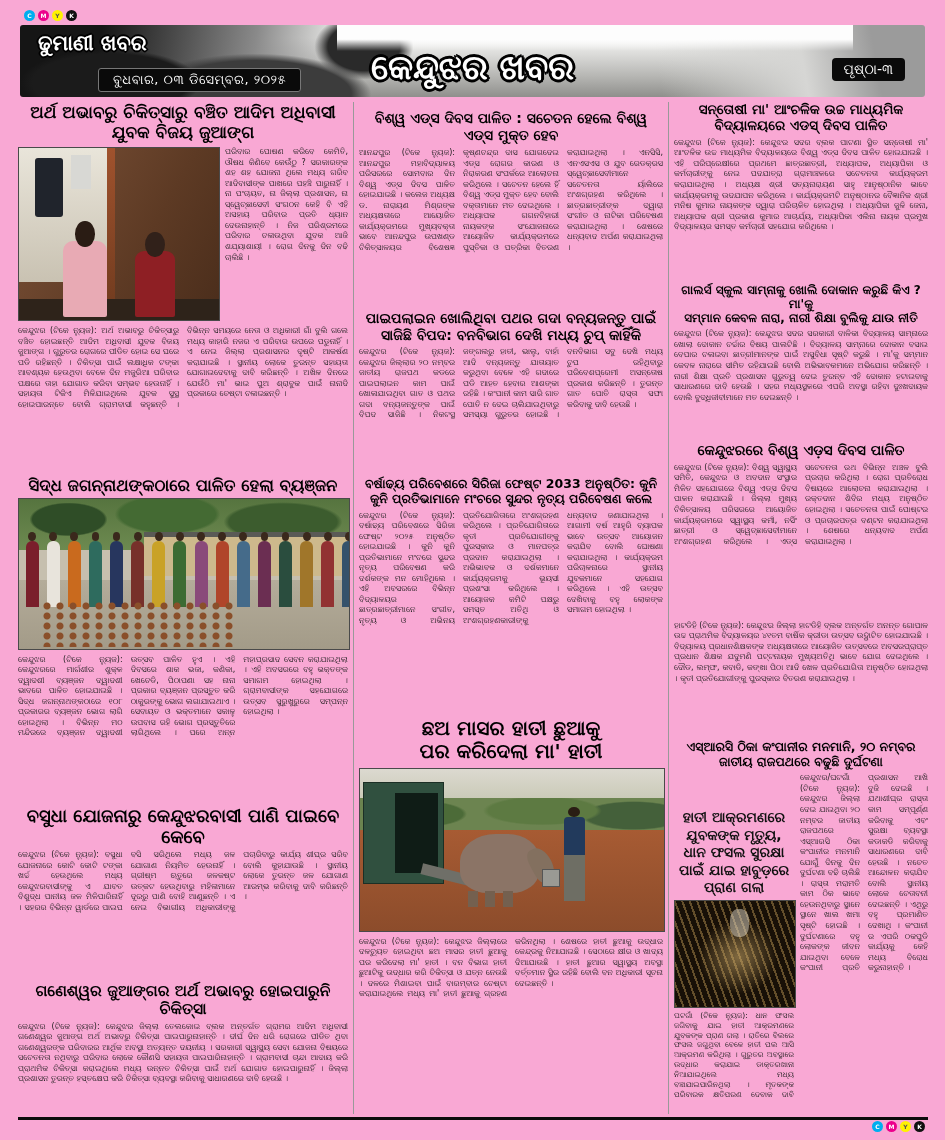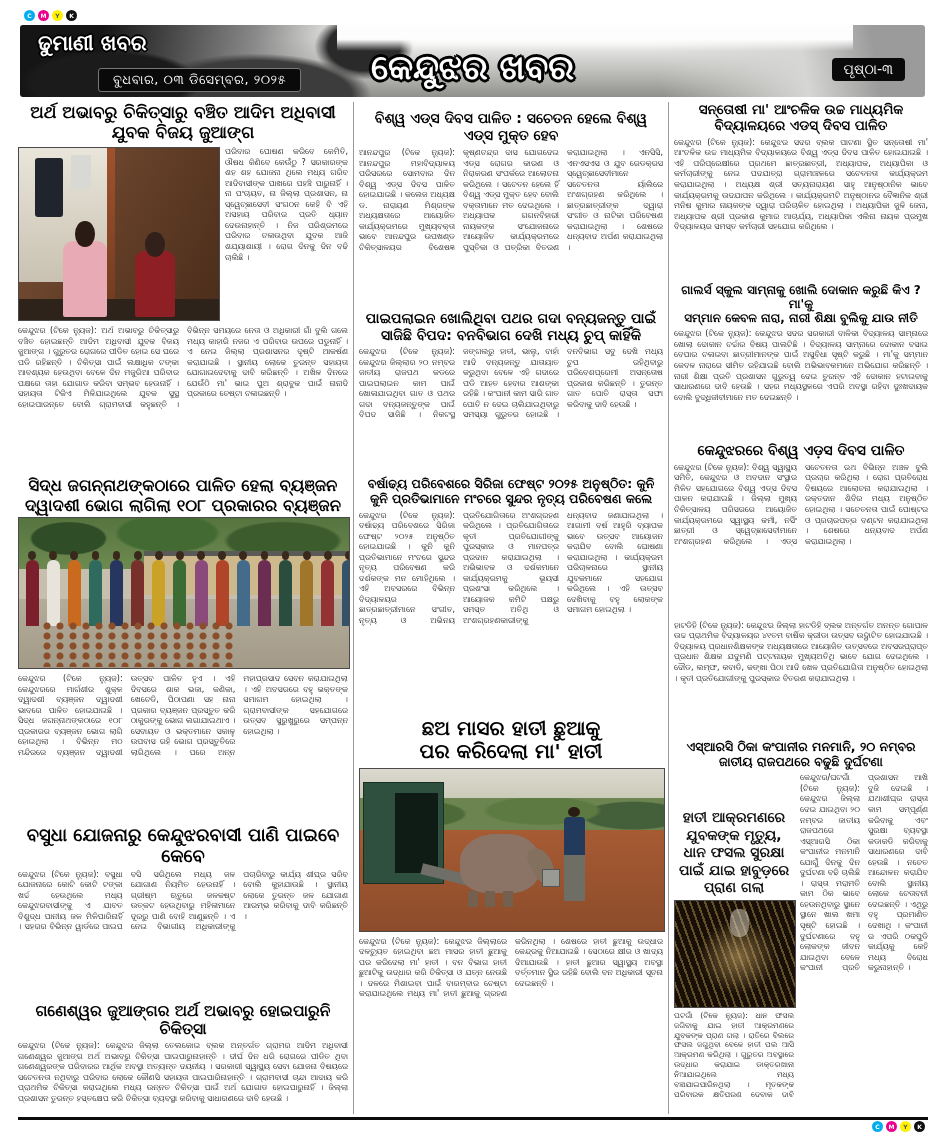--- a/index.html
+++ b/index.html
@@ -1,16 +1,16 @@
 <!DOCTYPE html>
 <html lang="or"><head>
 <meta charset="utf-8">
 <style>
   html,body{margin:0;padding:0;background:#ddd;}
-  .page{position:relative;width:945px;height:1140px;background:#ffffff;margin:0 auto;
+  .page{position:relative;width:945px;height:1140px;background:#f9a8d4;margin:0 auto;
         font-family:"DejaVu Sans","Liberation Sans",sans-serif;color:#111;overflow:hidden;}
   
   .cmyk{position:absolute;display:flex;gap:3px;}
   .cmyk-top{top:10px;left:24px;}
   .cmyk-bottom{bottom:8px;right:20px;}
   .dot{width:11px;height:11px;border-radius:50%;font-size:6px;line-height:11px;text-align:center;
        color:#fff;font-weight:bold;}
   .dot-c{background:#00AEEF;} .dot-m{background:#EC008C;} .dot-y{background:#FFF200;color:#555;}
   .dot-k{background:#111;}
   
@@ -133,21 +133,20 @@
             <div class="a1-kid-red"></div>
           </div>
           <div class="body" style="flex:1;">ପରିବାର ପୋଷଣ କରିବେ କେମିତି, ଔଷଧ କିଣିବେ କେଉଁଠୁ ? ସରକାରଙ୍କ ଶହ ଶହ ଯୋଜନା ଥିଲେ ମଧ୍ୟ ଗରିବ ଆଦିବାସୀଙ୍କ ପାଖରେ ପହଞ୍ଚି ପାରୁନାହିଁ । ନା ପଂଚାୟତ, ନା ଜିଲ୍ଲା ପ୍ରଶାସନ, ନା ସ୍ୱେଚ୍ଛାସେବୀ ସଂଗଠନ କେହି ବି ଏହି ଅସହାୟ ପରିବାର ପ୍ରତି ଧ୍ୟାନ ଦେଉନାହାନ୍ତି । ନିଜ ପରିଶ୍ରମରେ ପରିବାର ଚଳାଉଥିବା ଯୁବକ ଆଜି ଶଯ୍ୟାଶାୟୀ । ରୋଗ ଦିନକୁ ଦିନ ବଢି ଚାଲିଛି ।</div>
         </div>
         <div class="body c2" style="height:142px;margin-top:5px;">କେନ୍ଦୁଝର (ଟିକେ ନ୍ୟୁଜ): ଅର୍ଥ ଅଭାବରୁ ଚିକିତ୍ସାରୁ ବଞ୍ଚିତ ହୋଇଛନ୍ତି ଆଦିମ ଅଧିବାସୀ ଯୁବକ ବିଜୟ ଜୁଆଙ୍ଗ । ଗୁରୁତର ରୋଗରେ ପୀଡିତ ହୋଇ ସେ ଘରେ ପଡି ରହିଛନ୍ତି । ଚିକିତ୍ସା ପାଇଁ ଲକ୍ଷାଧିକ ଟଙ୍କା ଆବଶ୍ୟକ ହେଉଥିବା ବେଳେ ଦିନ ମଜୁରିଆ ପରିବାର ପକ୍ଷରେ ତାହା ଯୋଗାଡ କରିବା ସମ୍ଭବ ହେଉନାହିଁ । ସହାୟତା ଟିକିଏ ମିଳିଯାଇଥିଲେ ଯୁବକ ସୁସ୍ଥ ହୋଇପାରନ୍ତେ ବୋଲି ଗ୍ରାମବାସୀ କହୁଛନ୍ତି । ବିଭିନ୍ନ ସମୟରେ ନେତା ଓ ଅଧିକାରୀ ଗାଁ ବୁଲି ଗଲେ ମଧ୍ୟ କାହାରି ନଜର ଏ ପରିବାର ଉପରେ ପଡୁନାହିଁ । ଏ ନେଇ ଜିଲ୍ଲା ପ୍ରଶାସନର ଦୃଷ୍ଟି ଆକର୍ଷଣ କରାଯାଇଛି । ସ୍ଥାନୀୟ ଲୋକେ ତୁରନ୍ତ ସହାୟତା ଯୋଗାଇଦେବାକୁ ଦାବି କରିଛନ୍ତି । ଅଖିଳ ଦିନରେ ଯେଉଁଠି ମା' ଭାଇ ପୁଅ ଶ୍ରାବୁକ ପାଇଁ ନାନାଦି ପ୍ରକାରେ ଚେଷ୍ଟା ଚଳାଇଛନ୍ତି ।</div>
       </div>
 
       <div>
         <div class="hl" style="font-size:16.5px;margin:8px 0 2px;">
           <div>ସିଦ୍ଧ ଜଗନ୍ନାଥଙ୍କଠାରେ ପାଳିତ ହେଲା ବ୍ୟଞ୍ଜନ</div>
-          <div>ଦ୍ୱାଦଶୀ ଭୋଗ ଲାଗିଲା ୧୦୮ ପ୍ରକାରର ବ୍ୟଞ୍ଜନ</div>
         </div>
         <div class="photo ph-a2" aria-label="ଭୋଗ ହାଣ୍ଡି ସହ ଭକ୍ତ ସମାଗମ">
           <div class="a2-trees"></div>
           <div class="a2-house"></div>
           <div class="a2-ground"></div>
           <div class="a2-people">
             <span style="background:#7a1f2b"></span>
               <span style="background:#e8e4dc"></span>
               <span style="background:#c96a1e"></span>
             <span style="background:#2e6b5e"></span>
@@ -186,21 +185,21 @@
         <div class="hl" style="font-size:14px;margin:8px 0 5px;">ବିଶ୍ୱ ଏଡ୍ସ ଦିବସ ପାଳିତ : ସଚେତନ ହେଲେ ବିଶ୍ୱ ଏଡ୍ସ ମୁକ୍ତ ହେବ</div>
         <div class="body c3" style="height:162px;">ଆନନ୍ଦପୁର (ଟିକେ ନ୍ୟୁଜ): ଆନନ୍ଦପୁର ମହାବିଦ୍ୟାଳୟ ପରିସରରେ ସୋମବାର ଦିନ ବିଶ୍ୱ ଏଡ୍ସ ଦିବସ ପାଳିତ ହୋଇଯାଇଛି । କଲେଜ ଅଧ୍ୟକ୍ଷ ଡ. ନାରାୟଣ ମିଶ୍ରଙ୍କ ଅଧ୍ୟକ୍ଷତାରେ ଆୟୋଜିତ କାର୍ଯ୍ୟକ୍ରମରେ ମୁଖ୍ୟବକ୍ତା ଭାବେ ଆନନ୍ଦପୁର ଉପଖଣ୍ଡ ଚିକିତ୍ସାଳୟର ବିଶେଷଜ୍ଞ କୃଷ୍ଣଚନ୍ଦ୍ର ଦାସ ଯୋଗଦେଇ ଏଡ୍ସ ରୋଗର କାରଣ ଓ ନିରାକରଣ ସଂପର୍କରେ ଆଲୋଚନା କରିଥିଲେ । ସଚେତନ ହେଲେ ହିଁ ବିଶ୍ୱ ଏଡ୍ସ ମୁକ୍ତ ହେବ ବୋଲି ବକ୍ତାମାନେ ମତ ଦେଇଥିଲେ । ଅଧ୍ୟାପକ ଗଗନବିହାରୀ ନାୟକଙ୍କ ସଂଯୋଜନାରେ ଆୟୋଜିତ କାର୍ଯ୍ୟକ୍ରମରେ ପୁସ୍ତିକା ଓ ପତ୍ରିକା ବିତରଣ କରାଯାଇଥିଲା । ଏନସିସି, ଏନଏସଏସ ଓ ଯୁବ ରେଡକ୍ରସ ସ୍ୱେଚ୍ଛାସେବୀମାନେ ସଚେତନତା ର୍ୟାଲିରେ ଅଂଶଗ୍ରହଣ କରିଥିଲେ । ଛାତ୍ରଛାତ୍ରୀଙ୍କ ଦ୍ୱାରା ସଂଗୀତ ଓ ନାଟିକା ପରିବେଷଣ କରାଯାଇଥିଲା । ଶେଷରେ ଧନ୍ୟବାଦ ଅର୍ପଣ କରାଯାଇଥିଲା ।</div>
       </div>
 
       <div>
         <div class="hl" style="font-size:14px;margin:0 0 4px;">ପାଇପଲାଇନ ଖୋଲିଥିବା ପଥର ଗଦା ବନ୍ୟଜନ୍ତୁ ପାଇଁ ସାଜିଛି ବିପଦ: ବନବିଭାଗ ଦେଖି ମଧ୍ୟ ଚୁପ୍ କାହିଁକି</div>
         <div class="body c3" style="height:122px;">କେନ୍ଦୁଝର (ଟିକେ ନ୍ୟୁଜ): କେନ୍ଦୁଝର ଜିଲ୍ଲାର ୨୦ ନମ୍ବର ଜାତୀୟ ରାଜପଥ କଡରେ ପାଇପଲାଇନ କାମ ପାଇଁ ଖୋଳାଯାଇଥିବା ଗାତ ଓ ପଥର ଗଦା ବନ୍ୟଜନ୍ତୁଙ୍କ ପାଇଁ ବିପଦ ସାଜିଛି । ନିକଟସ୍ଥ ଜଙ୍ଗଲରୁ ହାତୀ, ଭାଲୁ, ବାର୍ହା ଆଦି ବନ୍ୟଜନ୍ତୁ ଯାତାୟାତ କରୁଥିବା ବେଳେ ଏହି ଗଦାରେ ପଡି ଆହତ ହେବାର ଆଶଙ୍କା ରହିଛି । କଂପାନୀ କାମ ସାରି ଗାତ ପୋତି ନ ଦେଇ ଚାଲିଯାଇଥିବାରୁ ସମସ୍ୟା ଗୁରୁତର ହୋଇଛି । ବନବିଭାଗ ସବୁ ଦେଖି ମଧ୍ୟ ଚୁପ ରହିଥିବାରୁ ପରିବେଶପ୍ରେମୀ ଅସନ୍ତୋଷ ପ୍ରକାଶ କରିଛନ୍ତି । ତୁରନ୍ତ ଗାତ ପୋତି ରାସ୍ତା ସଫା କରିବାକୁ ଦାବି ହେଉଛି ।</div>
       </div>
 
       <div>
-        <div class="hl" style="font-size:12.5px;margin:8px 0 4px;">ବର୍ଷାଢ୍ୟ ପରିବେଶରେ ସିରିଜା ଫେଷ୍ଟ ୨୦୨୫ ଅନୁଷ୍ଠିତ: କୁନି କୁନି ପ୍ରତିଭାମାନେ ମଂଚରେ ସୁନ୍ଦର ନୃତ୍ୟ ପରିବେଷଣ କଲେ</div>
+        <div class="hl" style="font-size:12.5px;margin:8px 0 4px;">ବର୍ଷାଢ୍ୟ ପରିବେଶରେ ସିରିଜା ଫେଷ୍ଟ 2033 ଅନୁଷ୍ଠିତ: କୁନି କୁନି ପ୍ରତିଭାମାନେ ମଂଚରେ ସୁନ୍ଦର ନୃତ୍ୟ ପରିବେଷଣ କଲେ</div>
         <div class="body c3" style="height:198px;">କେନ୍ଦୁଝର (ଟିକେ ନ୍ୟୁଜ): ବର୍ଷାଢ୍ୟ ପରିବେଶରେ ସିରିଜା ଫେଷ୍ଟ ୨୦୨୫ ଅନୁଷ୍ଠିତ ହୋଇଯାଇଛି । କୁନି କୁନି ପ୍ରତିଭାମାନେ ମଂଚରେ ସୁନ୍ଦର ନୃତ୍ୟ ପରିବେଷଣ କରି ଦର୍ଶକଙ୍କ ମନ ମୋହିଥିଲେ । ଏହି ଅବସରରେ ବିଭିନ୍ନ ବିଦ୍ୟାଳୟର ଛାତ୍ରଛାତ୍ରୀମାନେ ସଂଗୀତ, ନୃତ୍ୟ ଓ ଅଭିନୟ ପ୍ରତିଯୋଗିତାରେ ଅଂଶଗ୍ରହଣ କରିଥିଲେ । ପ୍ରତିଯୋଗିତାରେ କୃତୀ ପ୍ରତିଯୋଗୀଙ୍କୁ ପୁରସ୍କାର ଓ ମାନପତ୍ର ପ୍ରଦାନ କରାଯାଇଥିଲା । ଅଭିଭାବକ ଓ ଦର୍ଶକମାନେ କାର୍ଯ୍ୟକ୍ରମକୁ ଭୂୟସୀ ପ୍ରଶଂସା କରିଥିଲେ । ଆୟୋଜକ କମିଟି ପକ୍ଷରୁ ସମସ୍ତ ଅତିଥି ଓ ଅଂଶଗ୍ରହଣକାରୀଙ୍କୁ ଧନ୍ୟବାଦ ଜଣାଯାଇଥିଲା । ଆଗାମୀ ବର୍ଷ ଆହୁରି ବ୍ୟାପକ ଭାବେ ଉତ୍ସବ ଆୟୋଜନ କରାଯିବ ବୋଲି ଘୋଷଣା କରାଯାଇଥିଲା । କାର୍ଯ୍ୟକ୍ରମ ପରିଚାଳନାରେ ସ୍ଥାନୀୟ ଯୁବକମାନେ ସହଯୋଗ କରିଥିଲେ । ଏହି ଉତ୍ସବ ଦେଖିବାକୁ ବହୁ ଲୋକଙ୍କ ସମାଗମ ହୋଇଥିଲା ।</div>
       </div>
 
       <div>
         <div class="hl" style="font-size:20px;margin:8px 0 4px;">
           <div>ଛଅ ମାସର ହାତୀ ଛୁଆକୁ</div>
           <div>ପର କରିଦେଲା ମା' ହାତୀ</div>
         </div>
         <div class="photo ph-b4" aria-label="ହାତୀ ଛୁଆକୁ ଖାଦ୍ୟ ଦେଉଥିବା ବନକର୍ମୀ">
           <div class="b4-sky"></div>

